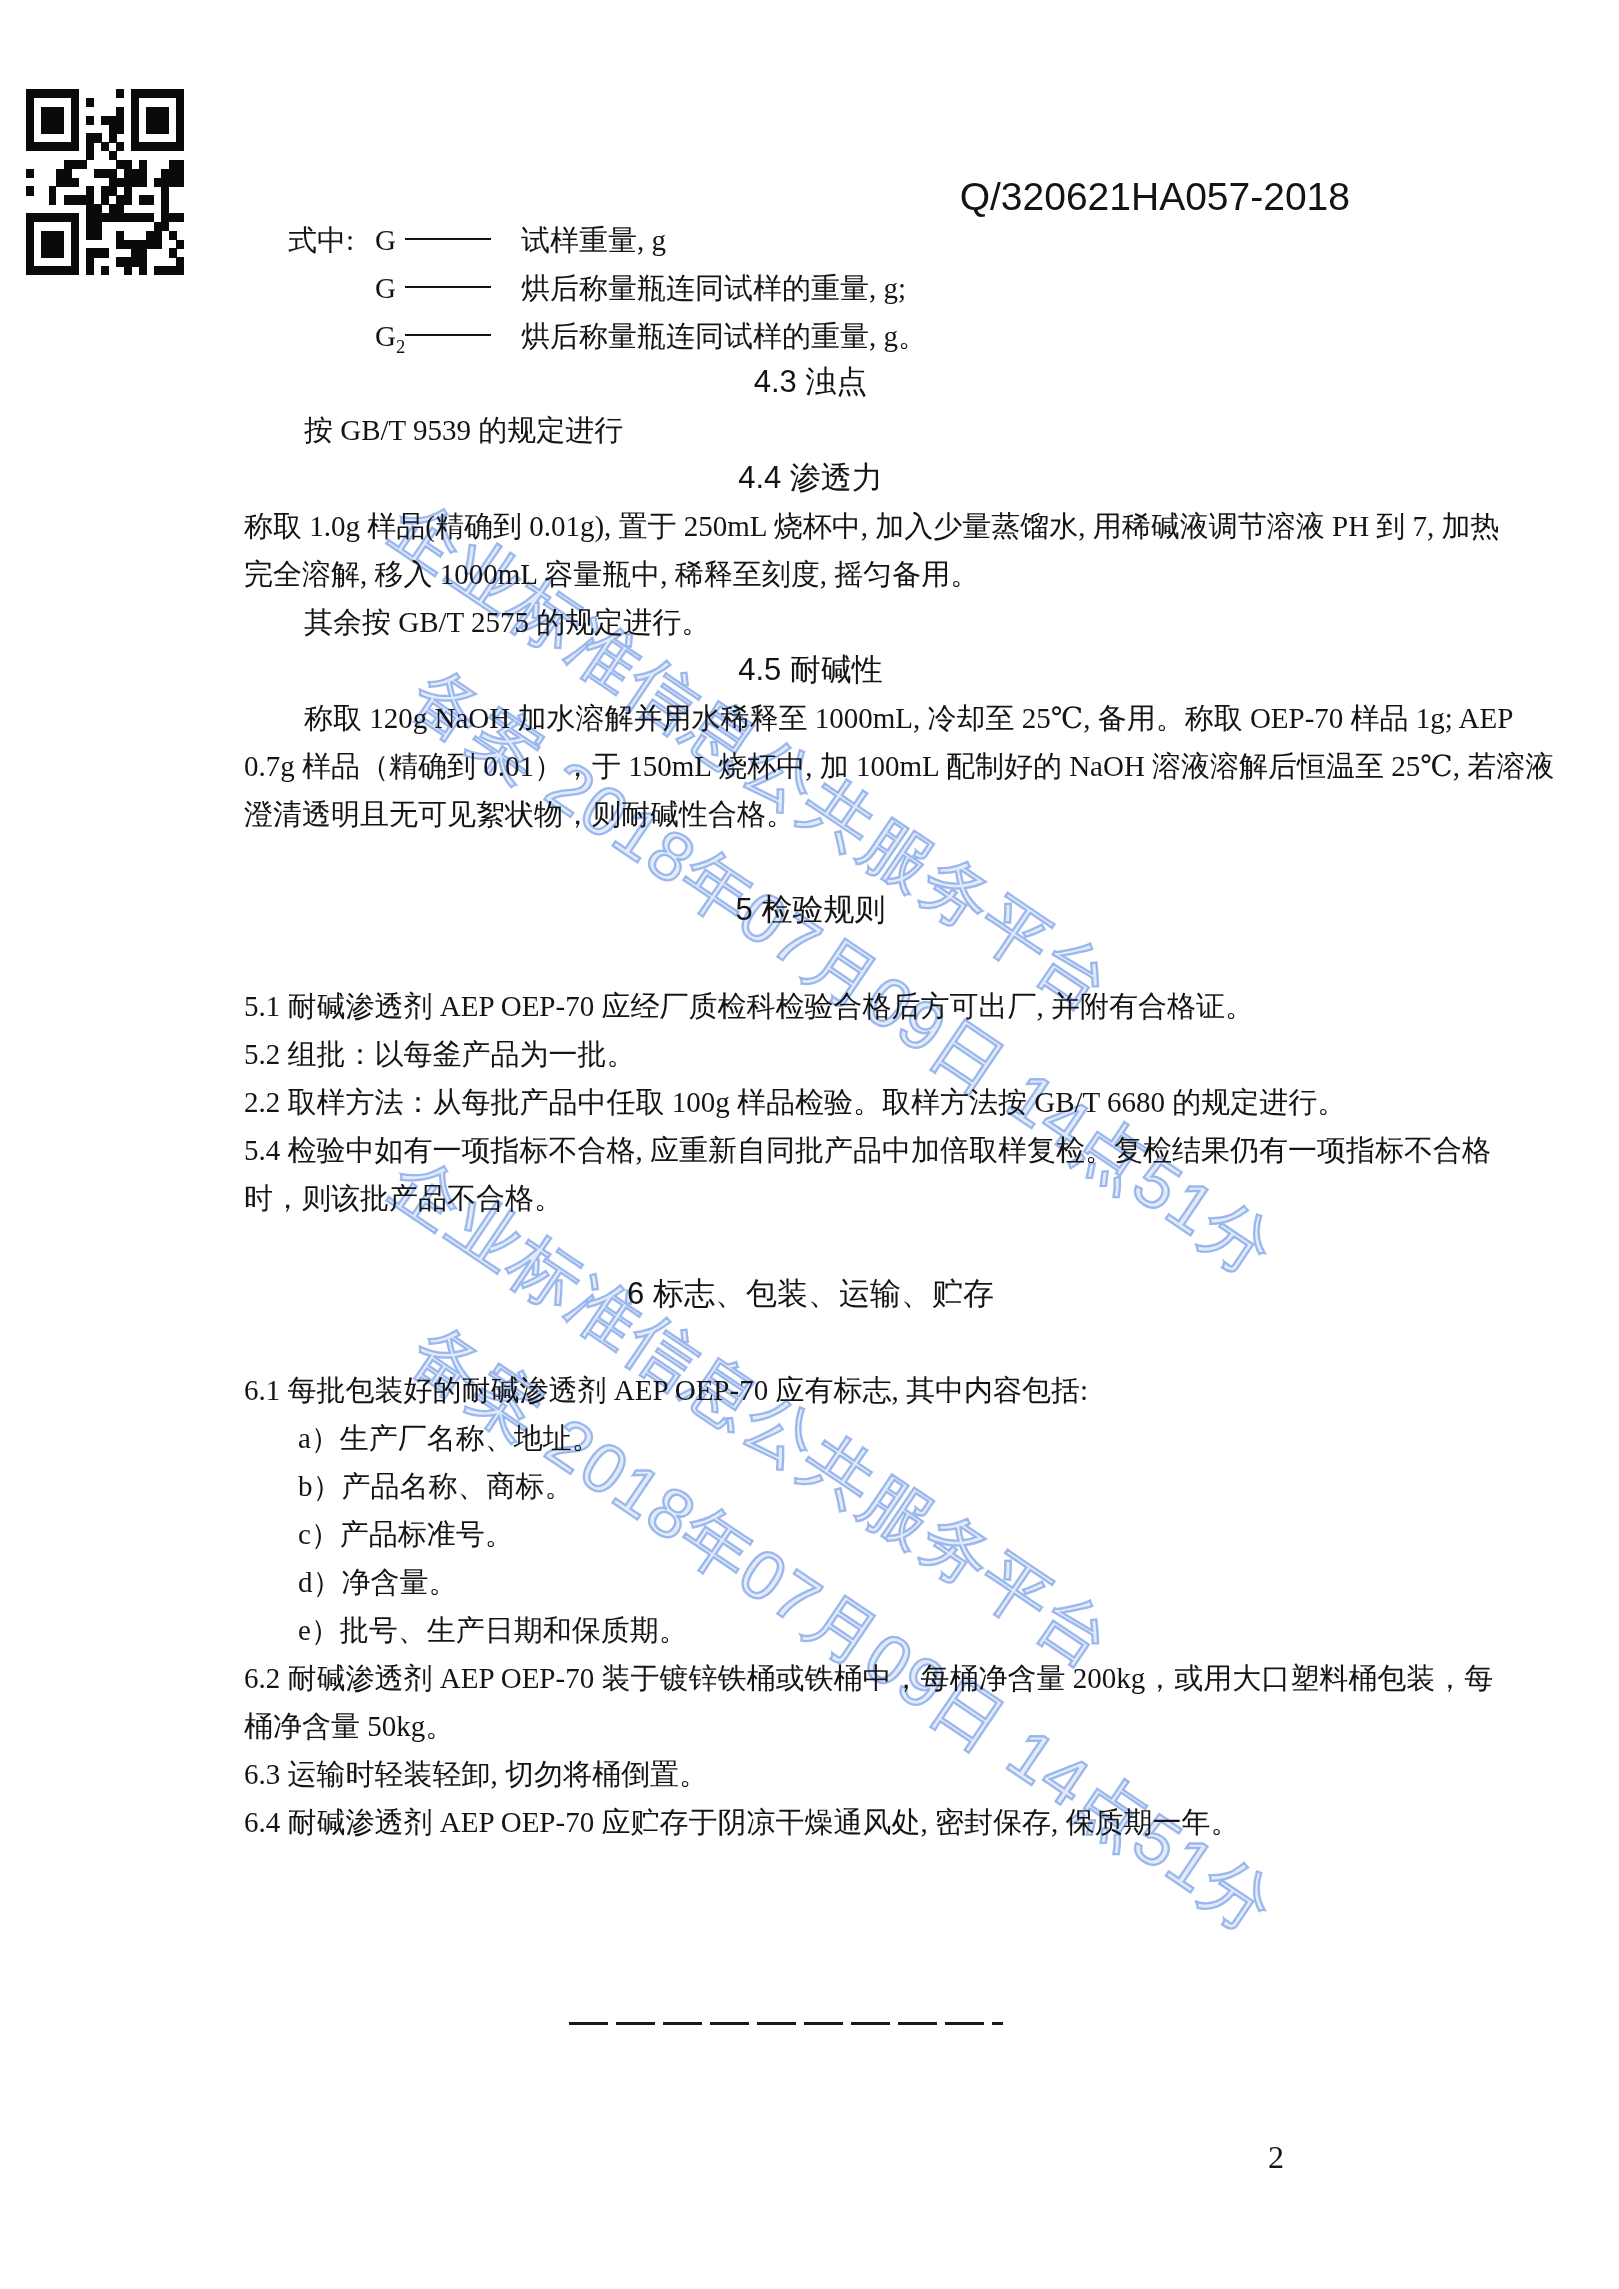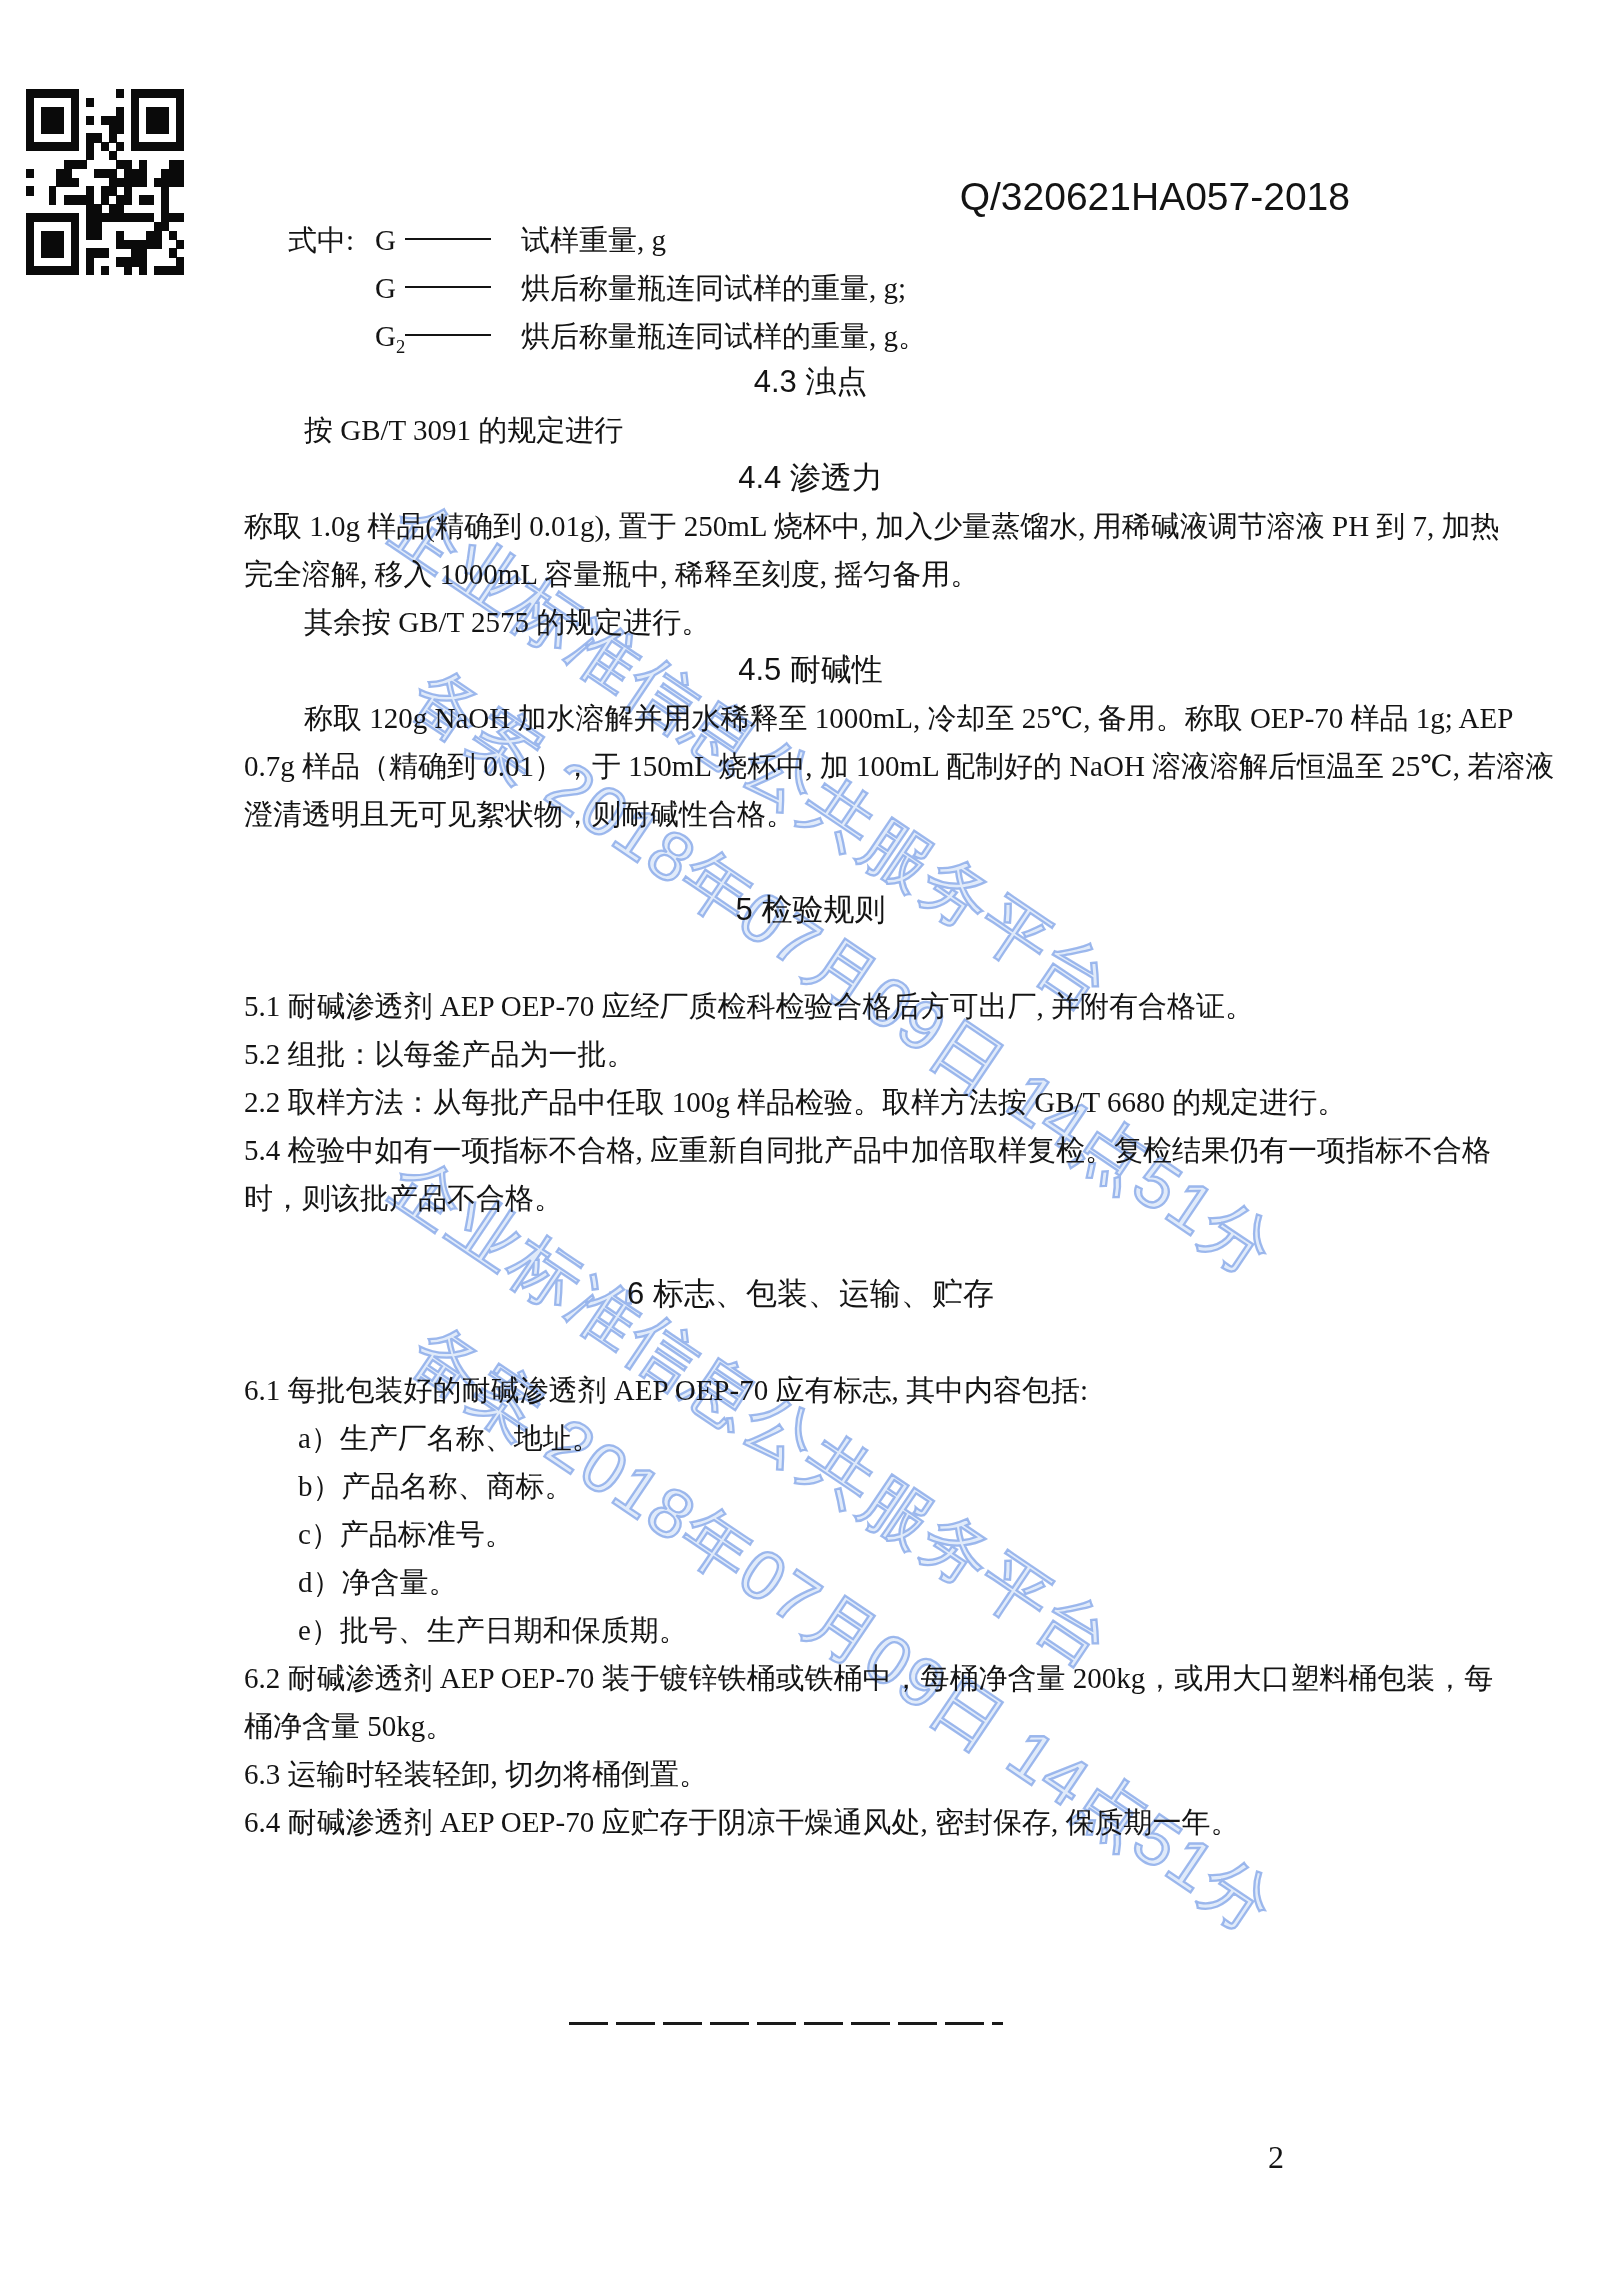--- a/index.html
+++ b/index.html
@@ -327,21 +327,21 @@
       <div class="f-row">
         <span class="f-prefix"></span>
         <span class="f-sym">G<sub>2</sub></span>
         <span class="f-dash"></span>
         <span class="f-desc">烘后称量瓶连同试样的重量, g。</span>
       </div>
     </div>
 
   <div class="doc-body">
       <div class="blk h">4.3 浊点</div>
-      <div class="blk p-indent">按 GB/T 3091 的规定进行</div>
+      <div class="blk p-indent">按 GB/T 9539 的规定进行</div>
       <div class="blk h">4.4 渗透力</div>
       <div class="blk p">称取 1.0g 样品(精确到 0.01g), 置于 250mL 烧杯中, 加入少量蒸馏水, 用稀碱液调节溶液 PH 到 7, 加热</div>
       <div class="blk p">完全溶解, 移入 1000mL 容量瓶中, 稀释至刻度, 摇匀备用。</div>
       <div class="blk p-indent">其余按 GB/T 2575 的规定进行。</div>
       <div class="blk h">4.5 耐碱性</div>
       <div class="blk p-indent">称取 120g NaOH 加水溶解并用水稀释至 1000mL, 冷却至 25℃, 备用。称取 OEP-70 样品 1g; AEP</div>
       <div class="blk p">0.7g 样品（精确到 0.01），于 150mL 烧杯中, 加 100mL 配制好的 NaOH 溶液溶解后恒温至 25℃, 若溶液</div>
       <div class="blk p">澄清透明且无可见絮状物，则耐碱性合格。</div>
       <div class="blk h gap">5 检验规则</div>
       <div class="blk p gap">5.1 耐碱渗透剂 AEP OEP-70 应经厂质检科检验合格后方可出厂, 并附有合格证。</div>

